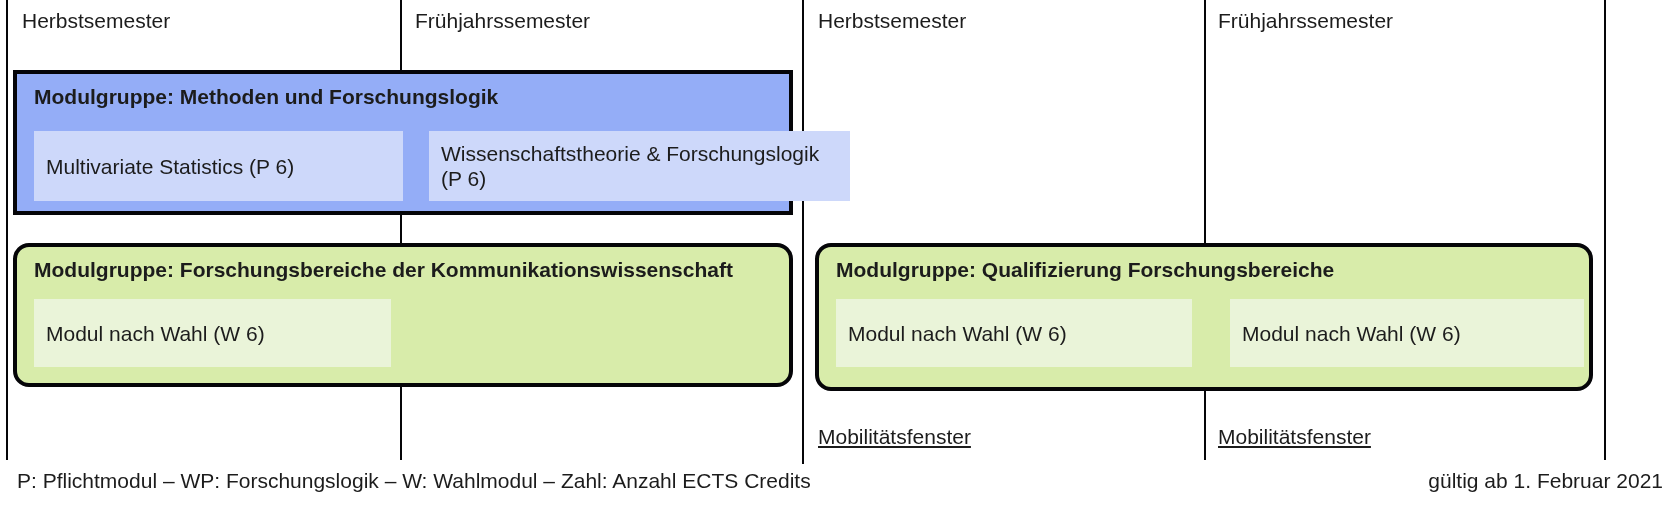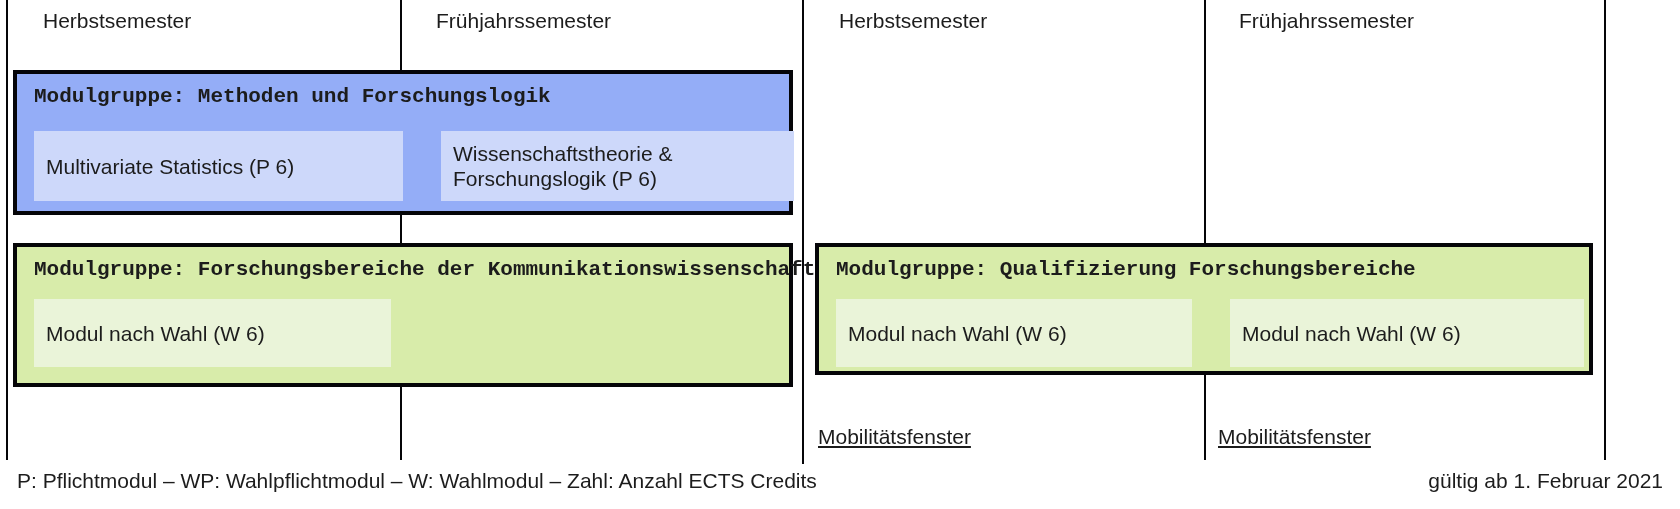--- a/index.html
+++ b/index.html
@@ -12,34 +12,32 @@
     overflow:hidden;
   }
   .vline{
     position:absolute;top:0;width:2px;
     background:var(--border,#000000);
   }
   .sem-header{
     position:absolute;top:8px;
     font-size:21px;line-height:26px;
     white-space:nowrap;
-    margin-left:21px;
   }
   .group-box{
     position:absolute;
     box-sizing:border-box;
     border:4px solid var(--border,#000000);
   }
   .group-box.blue{background:var(--blue-box-bg,#94adf7);}
-  .group-box.green{background:var(--green-box-bg,#d8ecaa);}
+  .group-box.green{background:var(--green-box-bg,#d8ecaa);border-radius:16px;}
   .group-title{
     position:absolute;left:17px;top:11px;
     font-size:21px;font-weight:700;line-height:24px;
     white-space:nowrap;
-    font-family:Liberation Mono, monospace;
   }
   .module-cell{
     position:absolute;
     box-sizing:border-box;
     display:flex;align-items:center;
     padding-left:12px;padding-right:10px;
     font-size:21px;line-height:25px;
   }
   .module-cell.blue{background:var(--blue-cell-bg,#cdd8fa);}
   .module-cell.green{background:var(--green-cell-bg,#eaf4d9);}
@@ -67,33 +65,33 @@
   <div class="vline" style="left:1604px;height:460px;"></div>
 
   <div class="sem-header" style="left:22px;">Herbstsemester</div>
   <div class="sem-header" style="left:415px;">Frühjahrssemester</div>
   <div class="sem-header" style="left:818px;">Herbstsemester</div>
   <div class="sem-header" style="left:1218px;">Frühjahrssemester</div>
 
   <div class="group-box blue" style="left:13px;top:70px;width:780px;height:145px;">
     <div class="group-title">Modulgruppe: Methoden und Forschungslogik</div>
     <div class="module-cell blue" style="left:17px;top:57px;width:369px;height:70px;">Multivariate Statistics (P 6)</div>
-    <div class="module-cell blue" style="left:412px;top:57px;width:353px;height:70px;margin-left:12px;">Wissenschaftstheorie &amp; Forschungslogik (P 6)</div>
+    <div class="module-cell blue" style="left:412px;top:57px;width:421px;height:70px;">Wissenschaftstheorie &amp; Forschungslogik (P 6)</div>
   </div>
 
   <div class="group-box green" style="left:13px;top:243px;width:780px;height:144px;">
     <div class="group-title">Modulgruppe: Forschungsbereiche der Kommunikationswissenschaft</div>
     <div class="module-cell green" style="left:17px;top:52px;width:357px;height:68px;">Modul nach Wahl (W 6)</div>
   </div>
 
-  <div class="group-box green" style="left:815px;top:243px;width:778px;height:132px;">
+  <div class="group-box green" style="left:815px;top:243px;width:778px;height:148px;">
     <div class="group-title">Modulgruppe: Qualifizierung Forschungsbereiche</div>
     <div class="module-cell green" style="left:17px;top:52px;width:356px;height:68px;">Modul nach Wahl (W 6)</div>
     <div class="module-cell green" style="left:411px;top:52px;width:354px;height:68px;">Modul nach Wahl (W 6)</div>
   </div>
 
   <div class="mobility-label" style="left:818px;">Mobilitätsfenster</div>
   <div class="mobility-label" style="left:1218px;">Mobilitätsfenster</div>
 
-  <div class="footer-text" style="left:17px;">P: Pflichtmodul – WP: Wahlpflichtmodul – W: Wahlmodul – Zahl: Anzahl ECTS Credits</div>
+  <div class="footer-text" style="left:17px;">P: Pflichtmodul – WP: Forschungslogik – W: Wahlmodul – Zahl: Anzahl ECTS Credits</div>
   <div class="footer-text" style="right:17px;">gültig ab 1. Februar 2021</div>
 
 </div>
 
 </body></html>

